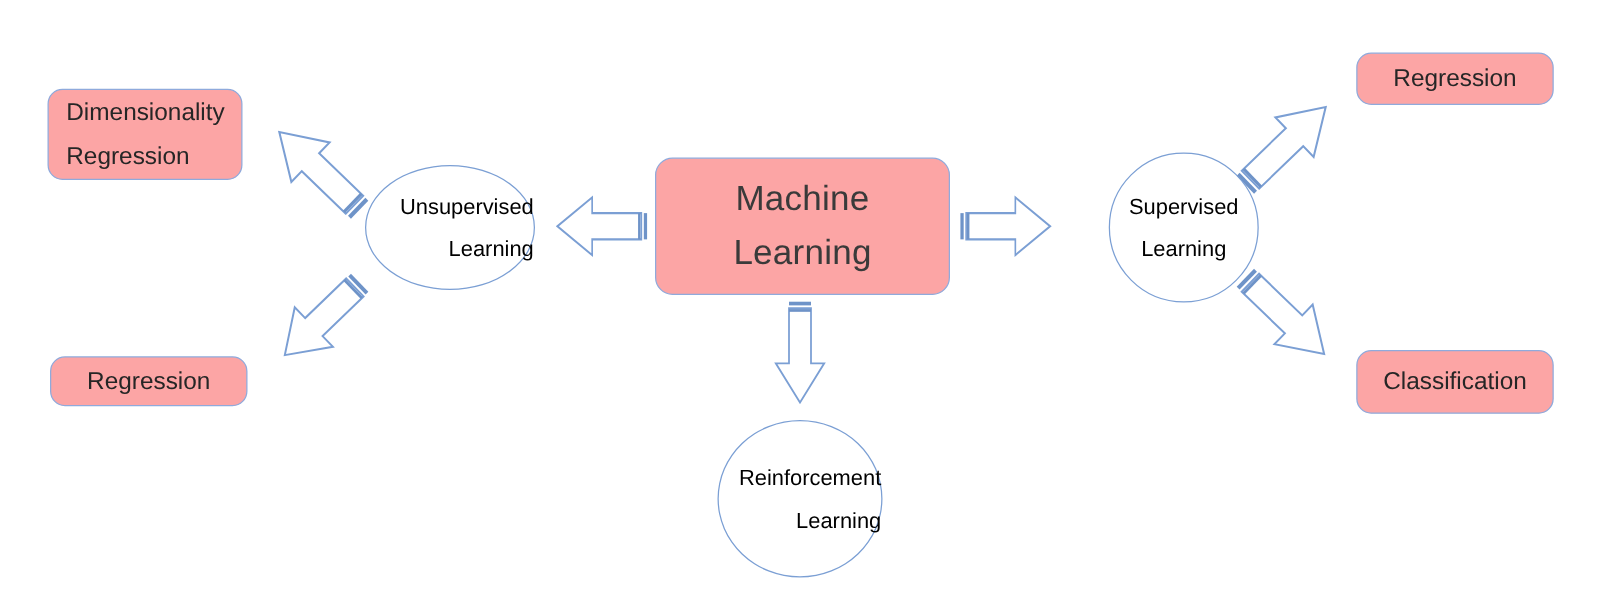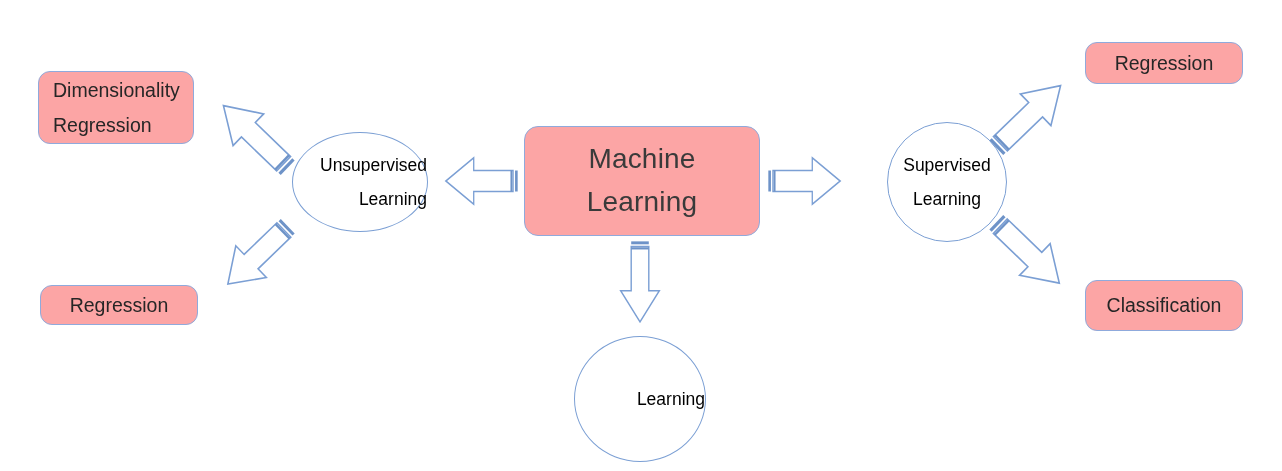--- a/index.html
+++ b/index.html
@@ -126,20 +126,21 @@
     <span class="line">Unsupervised</span>
     <span class="line">Learning</span>
   </div>
 
   <div class="node circle" style="left:887px; top:122px; width:120px; height:120px;">
     <span class="line">Supervised</span>
     <span class="line">Learning</span>
   </div>
 
   <div class="node circle lbl-left" style="left:574px; top:336px; width:132px; height:126px; padding-left:6px;">
+    <span class="line">Reinforcement</span>
     <span class="line">Learning</span>
   </div>
 
   <div class="node box align-left" style="left:38px; top:71px; width:156px; height:73px;">
     <span class="line">Dimensionality</span>
     <span class="line">Regression</span>
   </div>
 
   <div class="node box align-center" style="left:40px; top:285px; width:158px; height:40px;">
     <span class="line">Regression</span>

